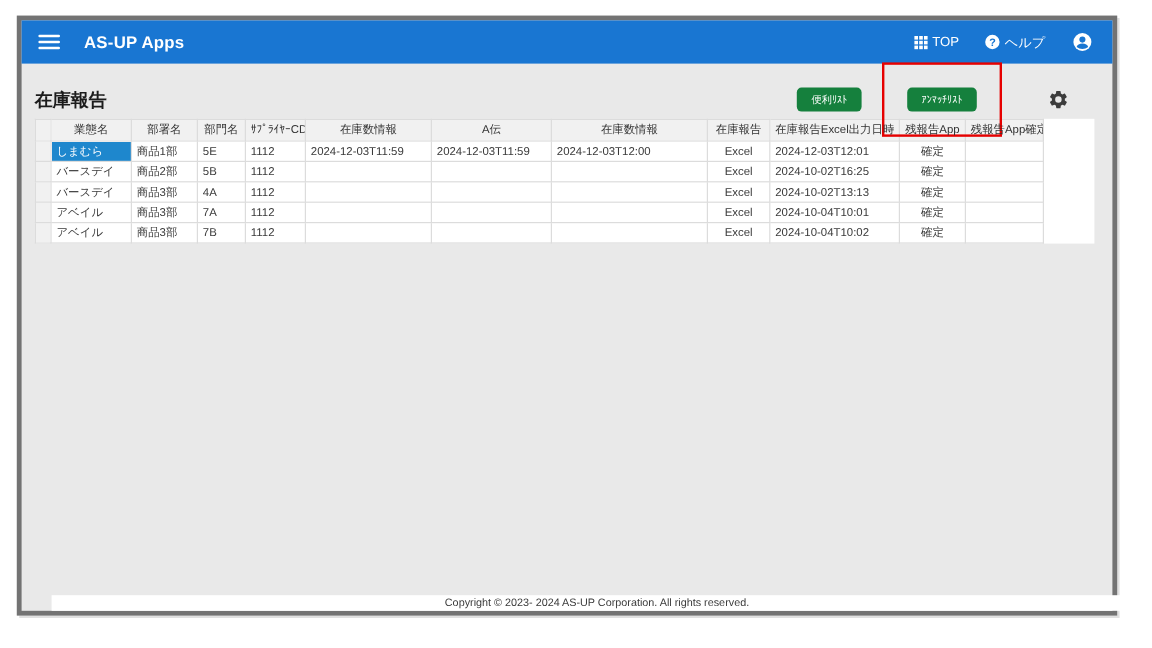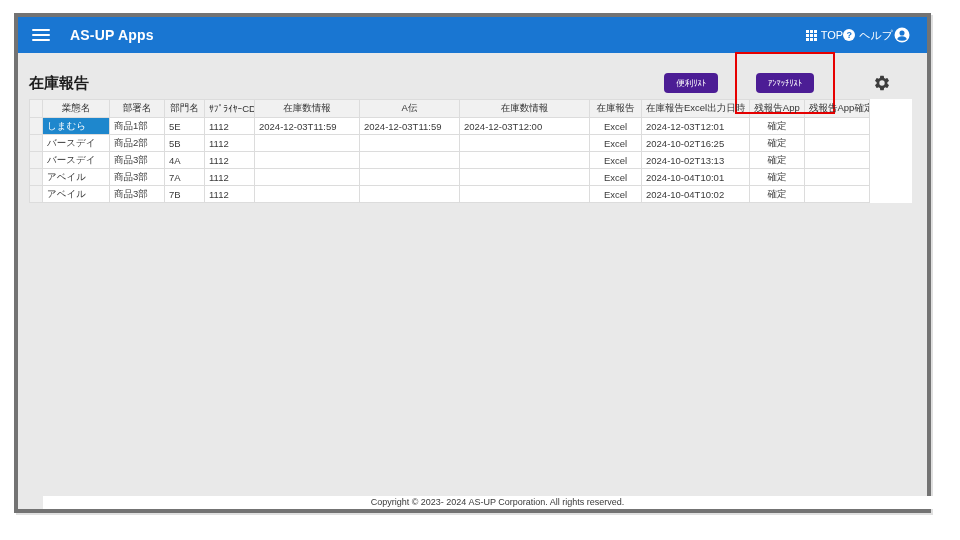--- a/index.html
+++ b/index.html
@@ -10,35 +10,35 @@
             border:4px solid #737373; background:#e9e9e9;
             box-shadow:2px 2px 0 rgba(0,0,0,0.12); }
 
   
   .appbar { height:36px; background:#1976d2; display:flex; align-items:center;
             padding:0 16px 0 14px; color:#fff; }
   .menu-btn { width:18px; height:12px; display:flex; flex-direction:column;
               justify-content:space-between; cursor:pointer; margin-right:20px; }
   .menu-btn i { display:block; height:2px; background:#fff; border-radius:1px; }
   .app-title { font-size:14px; font-weight:bold; letter-spacing:.2px; }
-  .appbar-right { margin-left:auto; display:flex; align-items:center; }
+  .appbar-right { margin-left:auto; display:flex; align-items:center; gap:22px; }
   .nav-item { display:flex; align-items:center; gap:4px; font-size:11px; cursor:pointer; }
   .apps-grid { display:inline-grid; grid-template-columns:repeat(3,3px);
                grid-auto-rows:3px; gap:1px; }
   .apps-grid i { background:#fff; display:block; }
   .help-circle { width:12px; height:12px; border-radius:50%; background:#fff;
                  color:#1976d2; font-size:9px; font-weight:bold; display:flex;
                  align-items:center; justify-content:center; }
   .avatar { width:18px; height:18px; cursor:pointer; }
 
   
   .toolbar { display:flex; align-items:center; padding:14px 36px 0 11px; height:46px; }
   .page-title { font-size:15px; color:#1c1c1c; font-weight:bold; }
   .toolbar-right { margin-left:auto; display:flex; align-items:center; }
-  .btn { background:#4c1d95; color:#fff; border:none; border-radius:4px;
+  .btn { background:#15803d; color:#fff; border:none; border-radius:4px;
          font-size:8.5px; padding:6px 12px; cursor:pointer; line-height:1;
          font-family:inherit; }
   .btn-benri { margin-right:17px; }
   .highlight-box { border:2px solid #e60000; padding:19px; margin-right:36px;
                    display:inline-flex; }
   .gear { width:18px; height:18px; cursor:pointer; margin-left:2px; }
   .gear svg { width:18px; height:18px; fill:#3c3c3c; }
 
   
   .table-wrap { margin-left:11px; width:883px; background:#fff; min-height:104px; }

